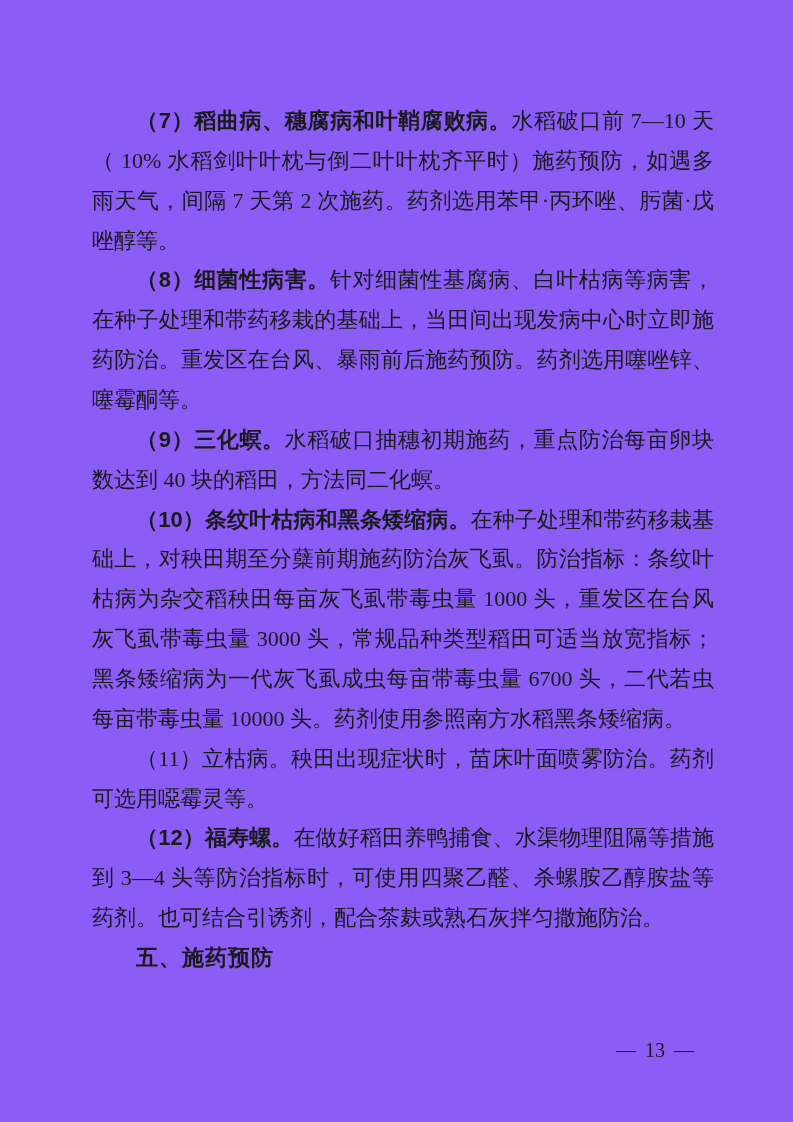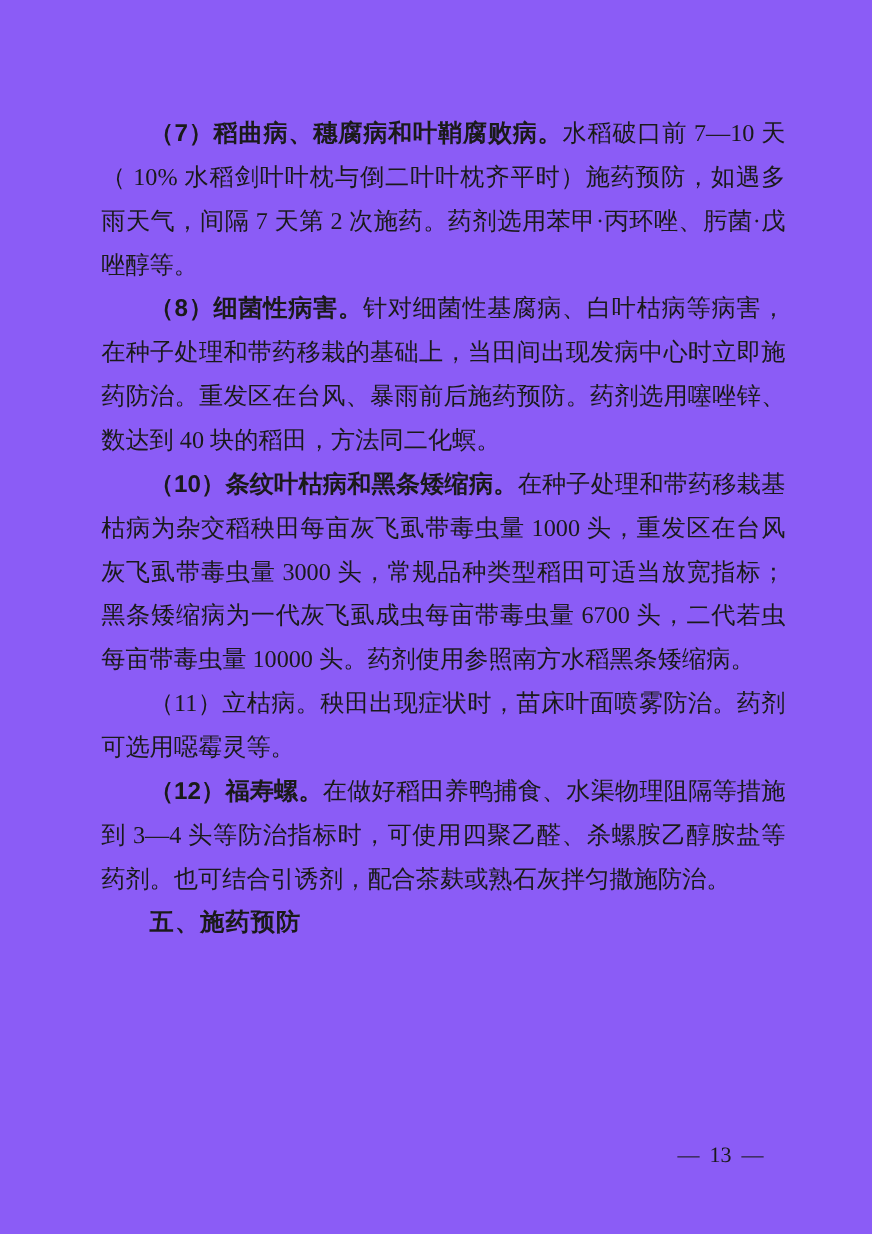--- a/index.html
+++ b/index.html
@@ -66,26 +66,29 @@
       <div class="para">
         <div class="tline first"><span class="seg bold">（7）稻曲病、穗腐病和叶鞘腐败病。</span><span class="seg">水稻破口前 7—10 天</span></div>
         <div class="tline"><span class="seg">（ 10% 水稻剑叶叶枕与倒二叶叶枕齐平时）施药预防，如遇多</span></div>
         <div class="tline"><span class="seg">雨天气，间隔 7 天第 2 次施药。药剂选用苯甲·丙环唑、肟菌·戊</span></div>
         <div class="tline lastline"><span class="seg">唑醇等。</span></div>
       </div>
       <div class="para">
         <div class="tline first"><span class="seg bold">（8）细菌性病害。</span><span class="seg">针对细菌性基腐病、白叶枯病等病害，</span></div>
         <div class="tline"><span class="seg">在种子处理和带药移栽的基础上，当田间出现发病中心时立即施</span></div>
         <div class="tline"><span class="seg">药防治。重发区在台风、暴雨前后施药预防。药剂选用噻唑锌、</span></div>
+        <div class="tline lastline"><span class="seg">噻霉酮等。</span></div>
       </div>
       <div class="para">
+        <div class="tline first"><span class="seg bold">（9）三化螟。</span><span class="seg">水稻破口抽穗初期施药，重点防治每亩卵块</span></div>
         <div class="tline lastline"><span class="seg">数达到 40 块的稻田，方法同二化螟。</span></div>
       </div>
       <div class="para">
         <div class="tline first"><span class="seg bold">（10）条纹叶枯病和黑条矮缩病。</span><span class="seg">在种子处理和带药移栽基</span></div>
+        <div class="tline"><span class="seg">础上，对秧田期至分蘖前期施药防治灰飞虱。防治指标：条纹叶</span></div>
         <div class="tline"><span class="seg">枯病为杂交稻秧田每亩灰飞虱带毒虫量 1000 头，重发区在台风</span></div>
         <div class="tline"><span class="seg">灰飞虱带毒虫量 3000 头，常规品种类型稻田可适当放宽指标；</span></div>
         <div class="tline"><span class="seg">黑条矮缩病为一代灰飞虱成虫每亩带毒虫量 6700 头，二代若虫</span></div>
         <div class="tline lastline"><span class="seg">每亩带毒虫量 10000 头。药剂使用参照南方水稻黑条矮缩病。</span></div>
       </div>
       <div class="para">
         <div class="tline first"><span class="seg">（11）立枯病。</span><span class="seg">秧田出现症状时，苗床叶面喷雾防治。药剂</span></div>
         <div class="tline lastline"><span class="seg">可选用噁霉灵等。</span></div>
       </div>
       <div class="para">

